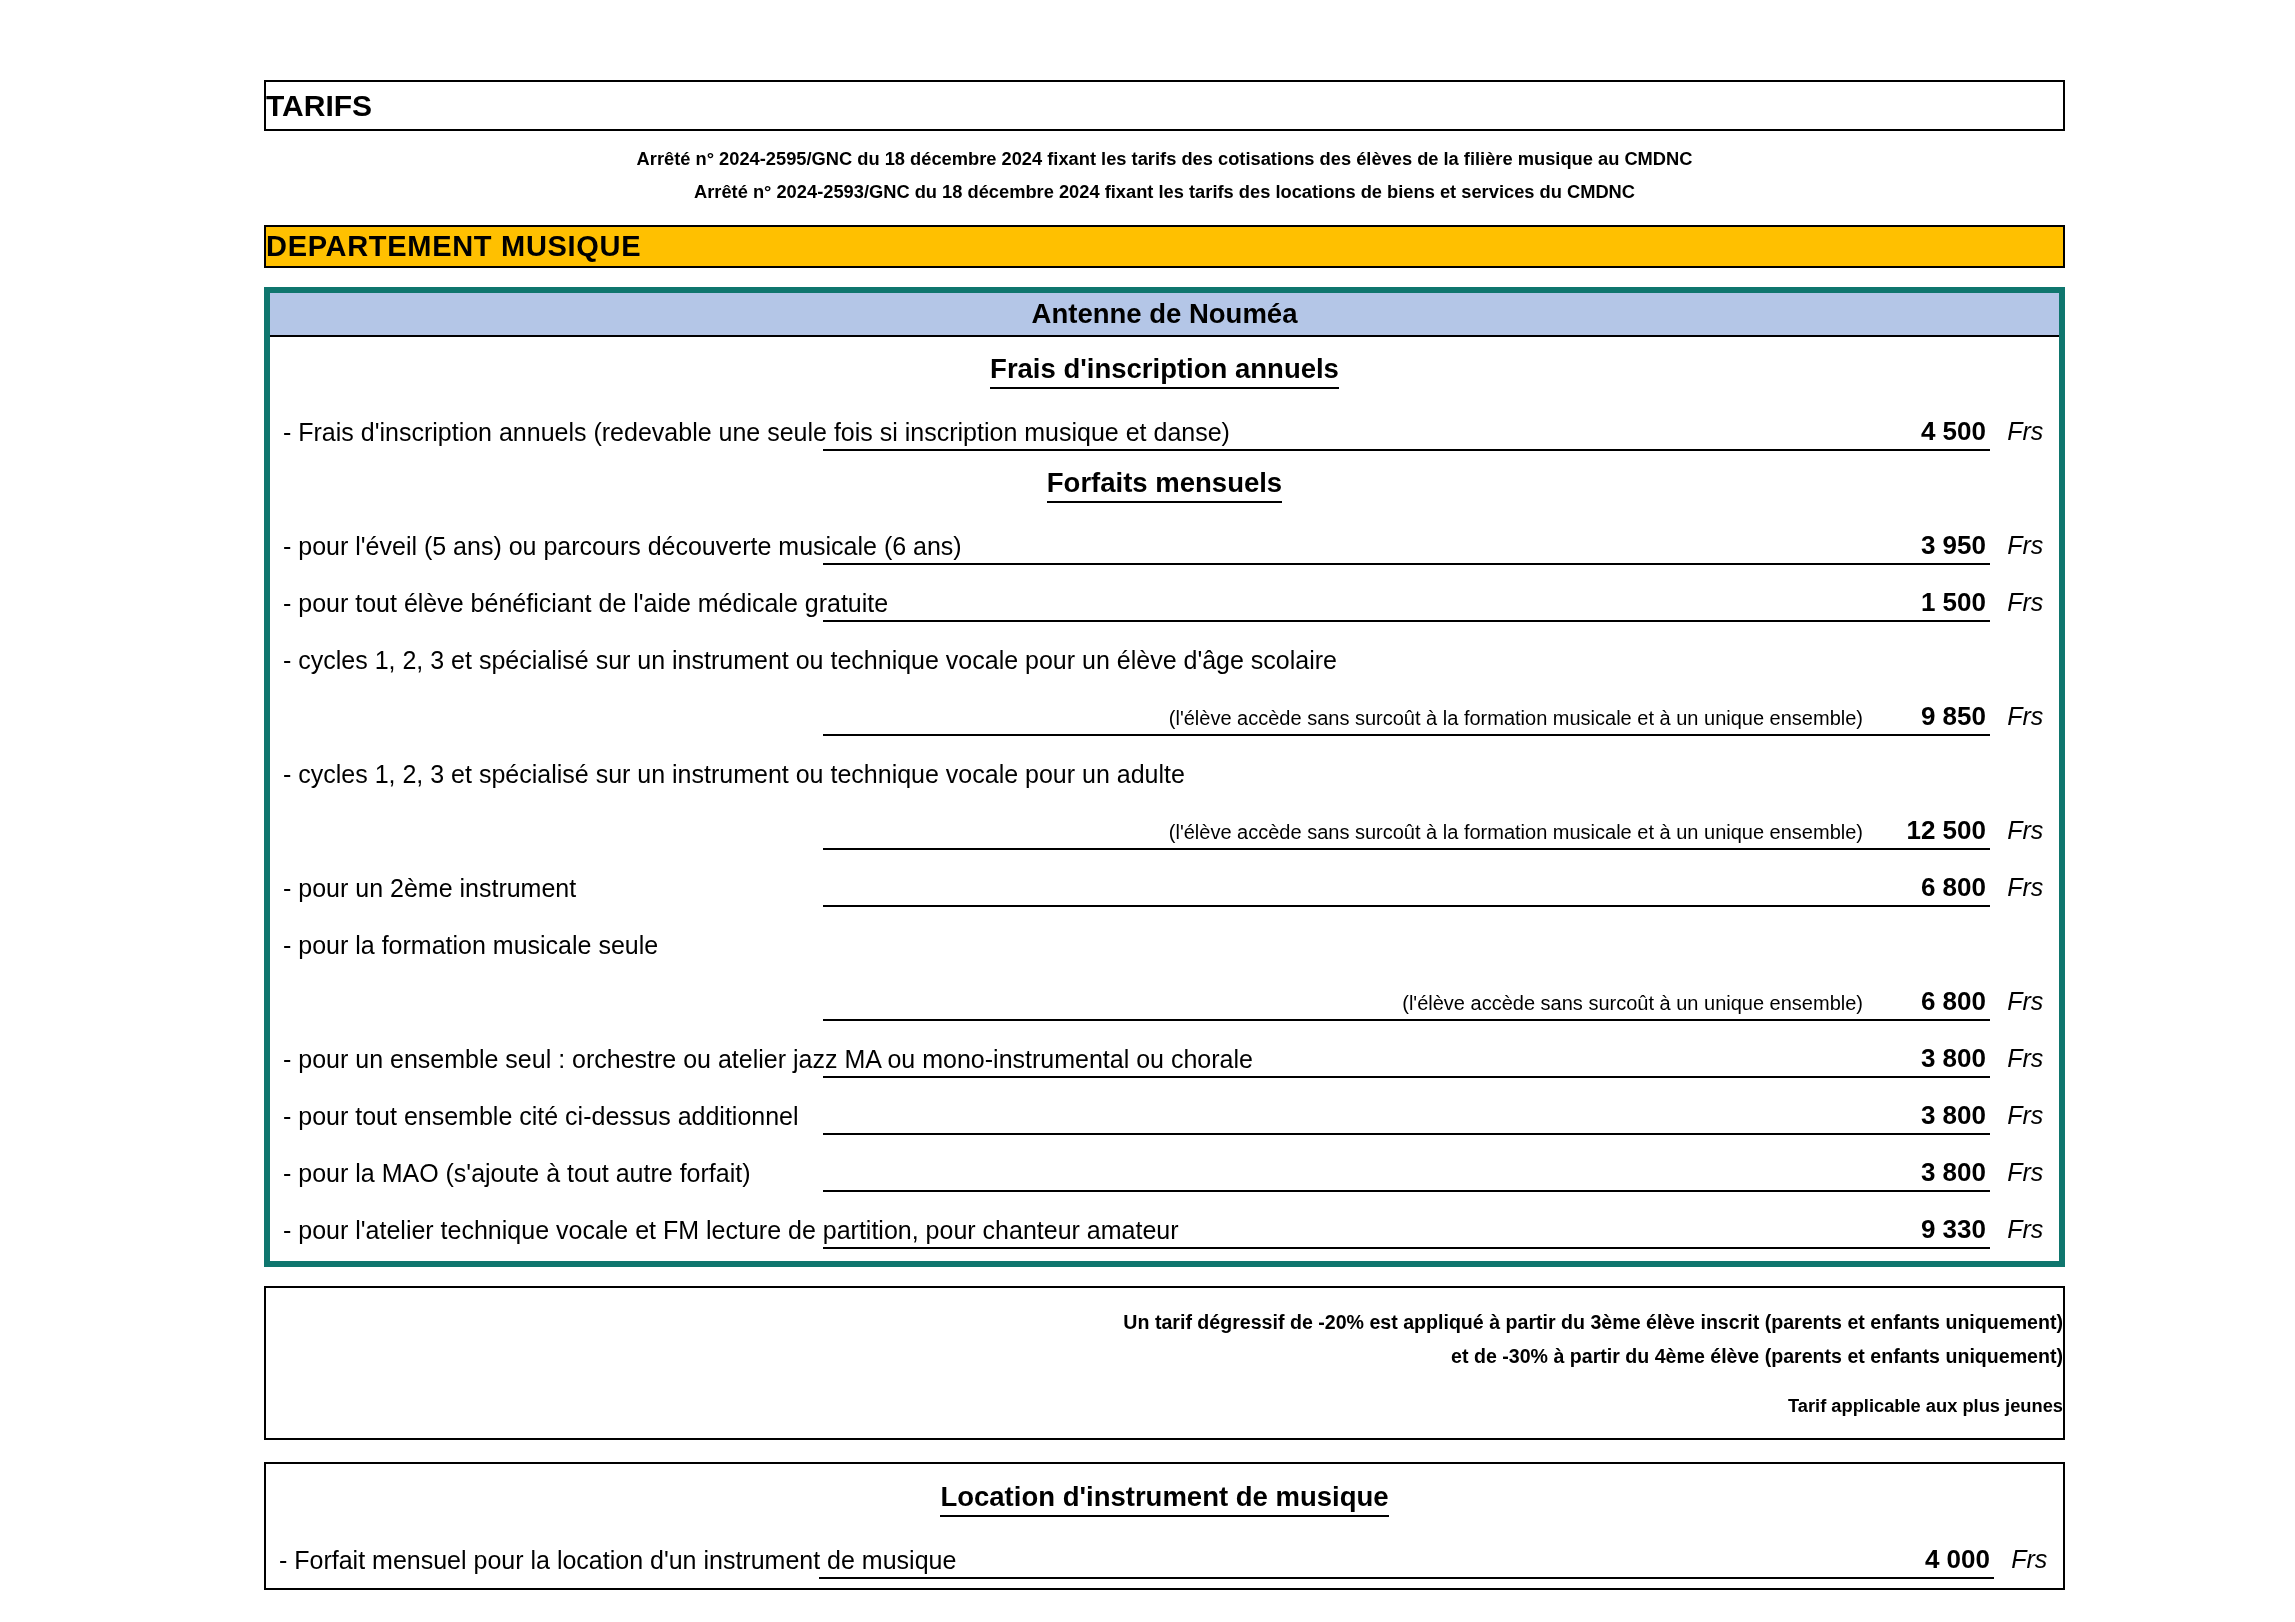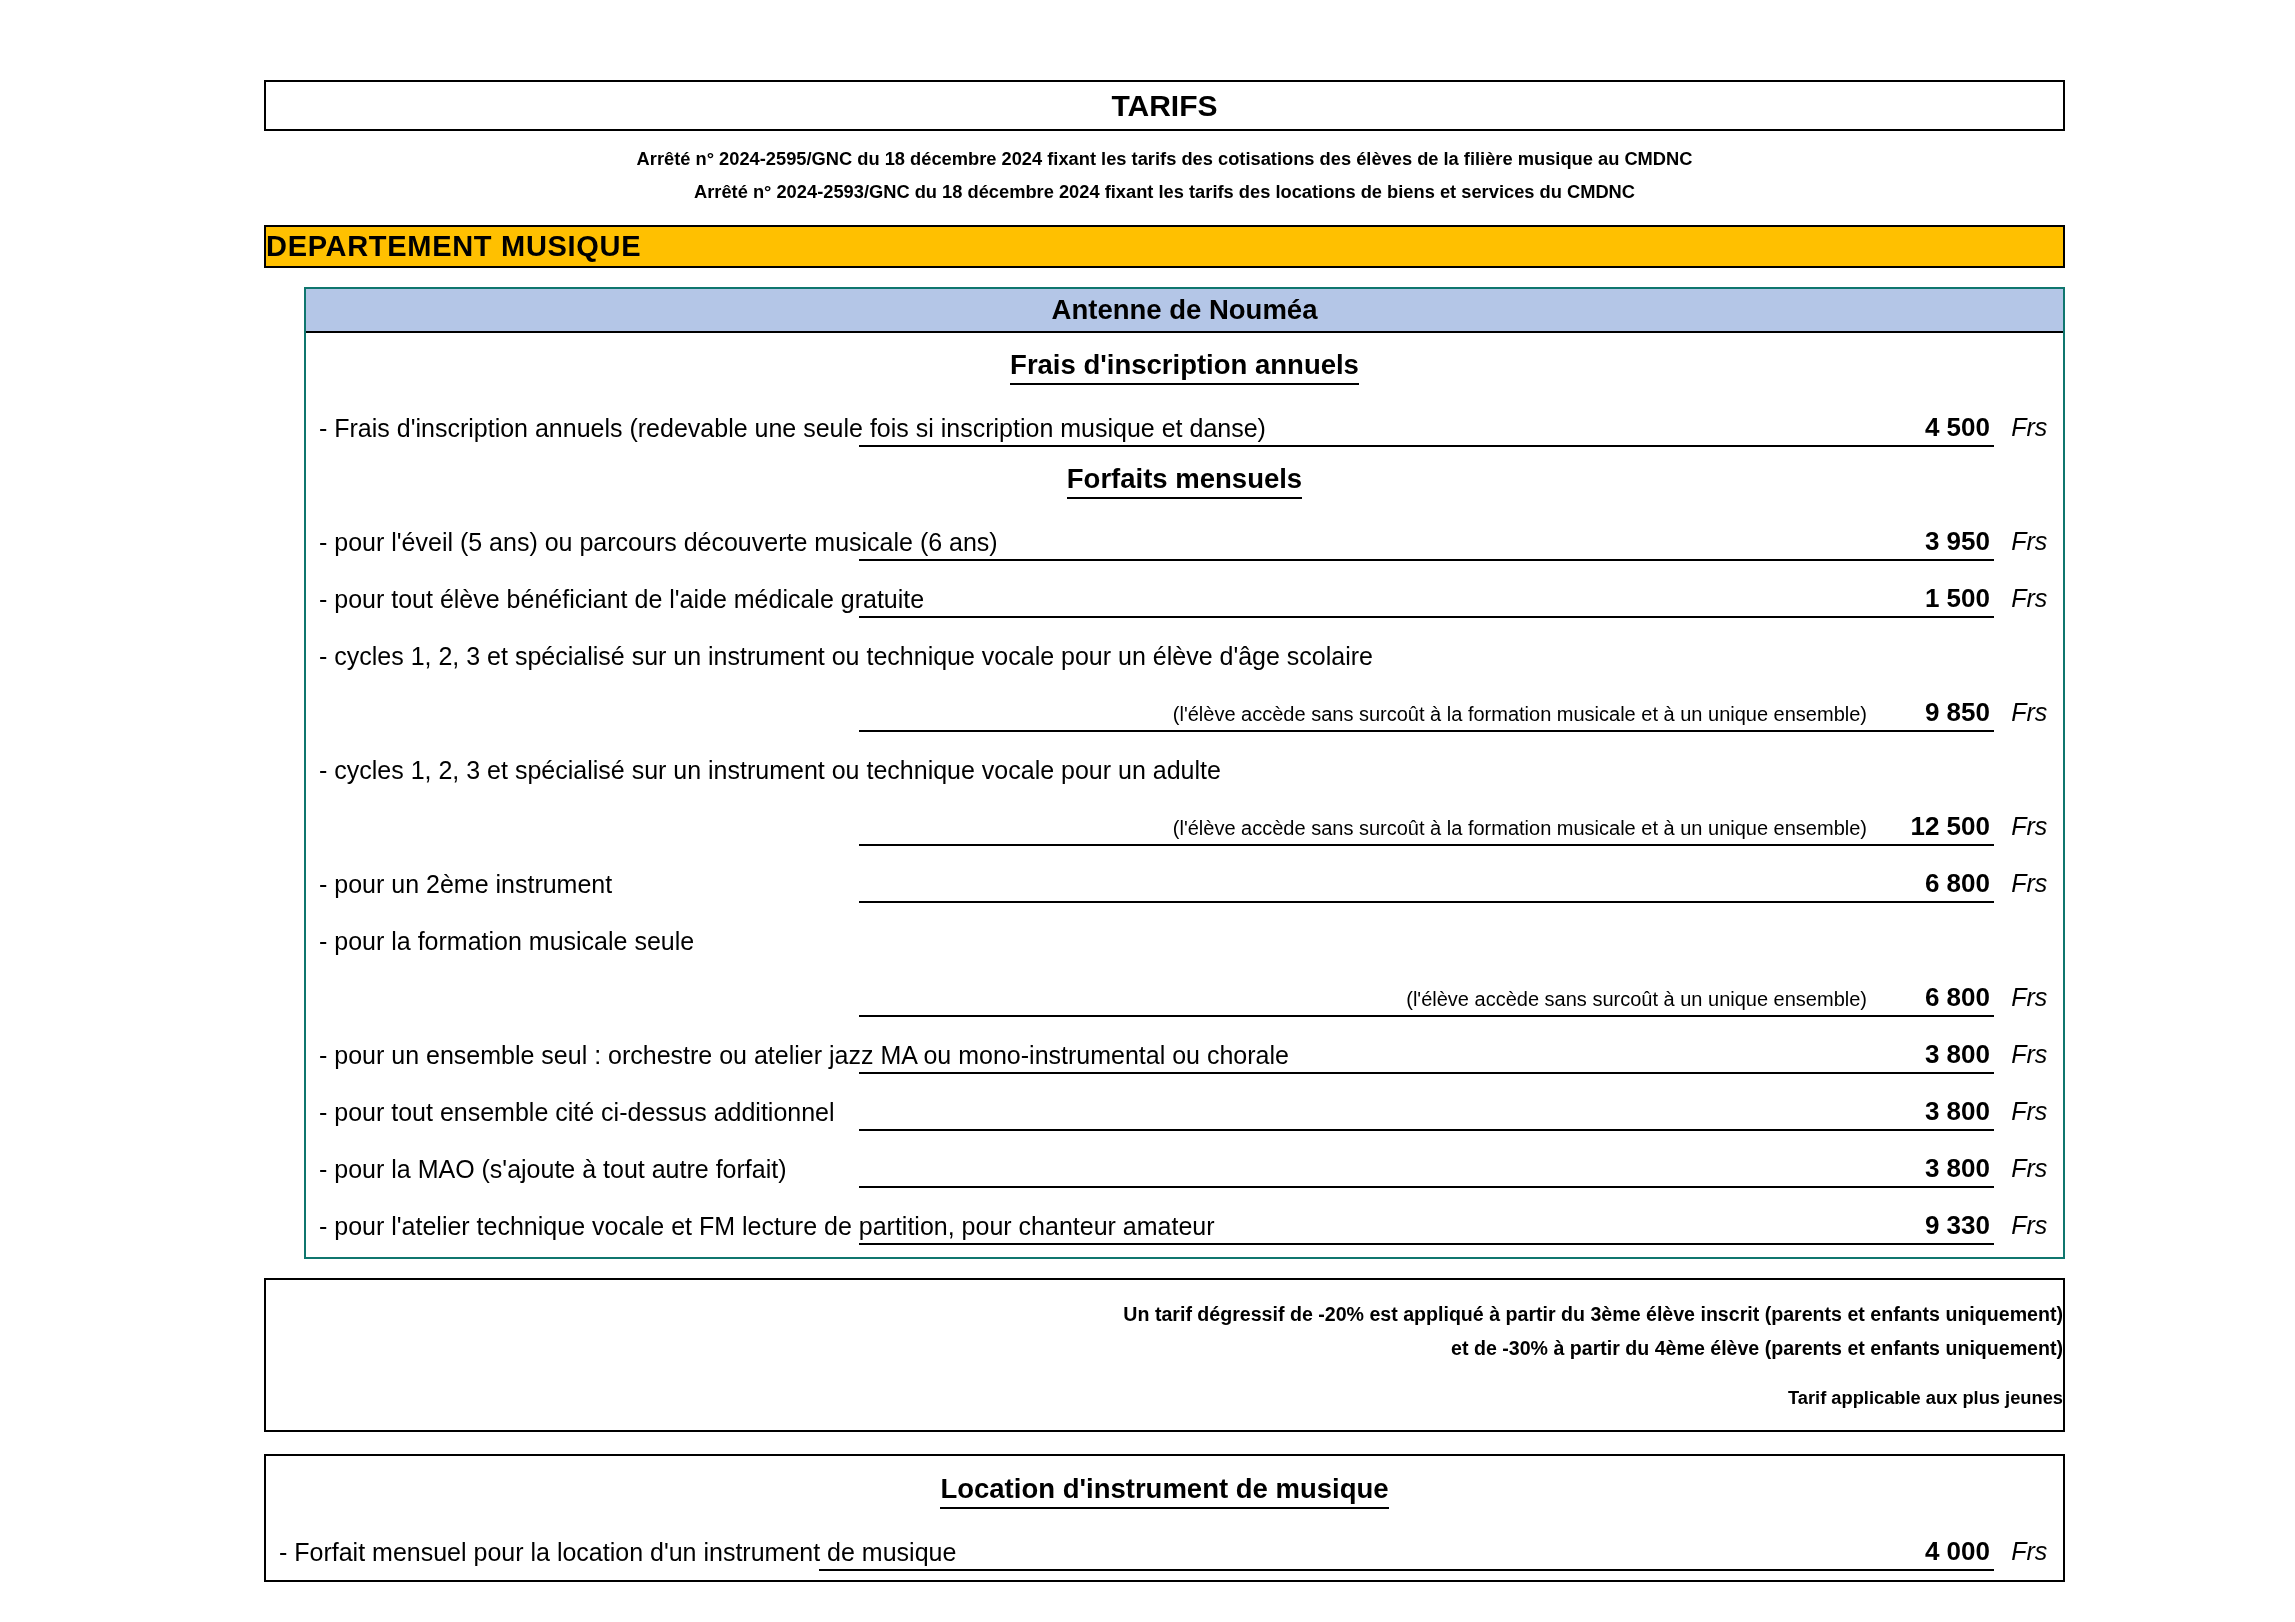--- a/index.html
+++ b/index.html
@@ -7,34 +7,34 @@
     width:2295px; height:1622px;
     background:#ffffff; color:#000;
     font-family:"Liberation Sans", sans-serif;
     overflow:hidden;
   }
   .page { position:relative; width:2295px; height:1622px; padding-top:80px; }
   .content { width:1801px; margin-left:264px; }
 
   .title-box {
     border:2px solid #000; height:51px;
-    display:flex; align-items:center; justify-content:center;
+    display:flex; align-items:center; 
     font-size:30px; font-weight:bold;
   }
   .decrees { text-align:center; margin-top:10.5px; }
   .decree-line { font-size:18.3px; font-weight:600; line-height:33px; }
 
   .dept-banner {
     margin-top:17px; height:43px;
     background:#FFC000; border:2px solid #000;
     display:flex; align-items:center; justify-content:flex-start;
     font-size:29px; font-weight:bold; letter-spacing:0.7px;
   }
 
-  .main-box { margin-top:19.6px; border:2px solid #0f766e;margin-left:40px; }
+  .main-box { margin-top:19.6px; border:6px solid #0f766e; }
   .antenna-banner {
     background:#B4C6E7; border-bottom:2px solid #000; height:44px;
     display:flex; align-items:center; justify-content:center;
     font-size:27.5px; font-weight:bold;
   }
   .rows { padding:5.2px 0 6.5px;border-radius:26px; }
 
   .row { position:relative; height:57px; display:flex; align-items:flex-end; padding-bottom:9.2px; }
   .row-heading { align-items:center; justify-content:center; padding-bottom:0; font-size:27.5px; font-weight:bold; }
   .row-heading .htext { border-bottom:2.6px solid #000; padding-bottom:2px; }

